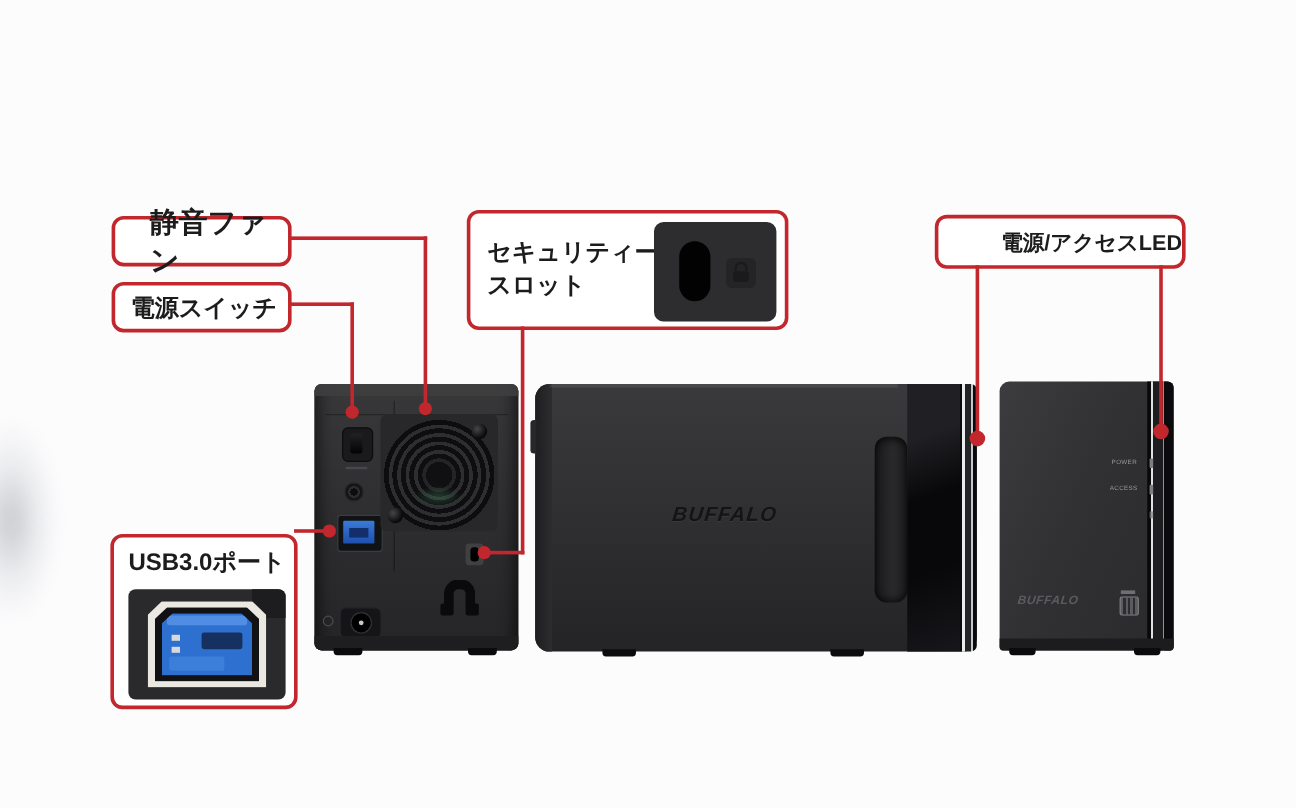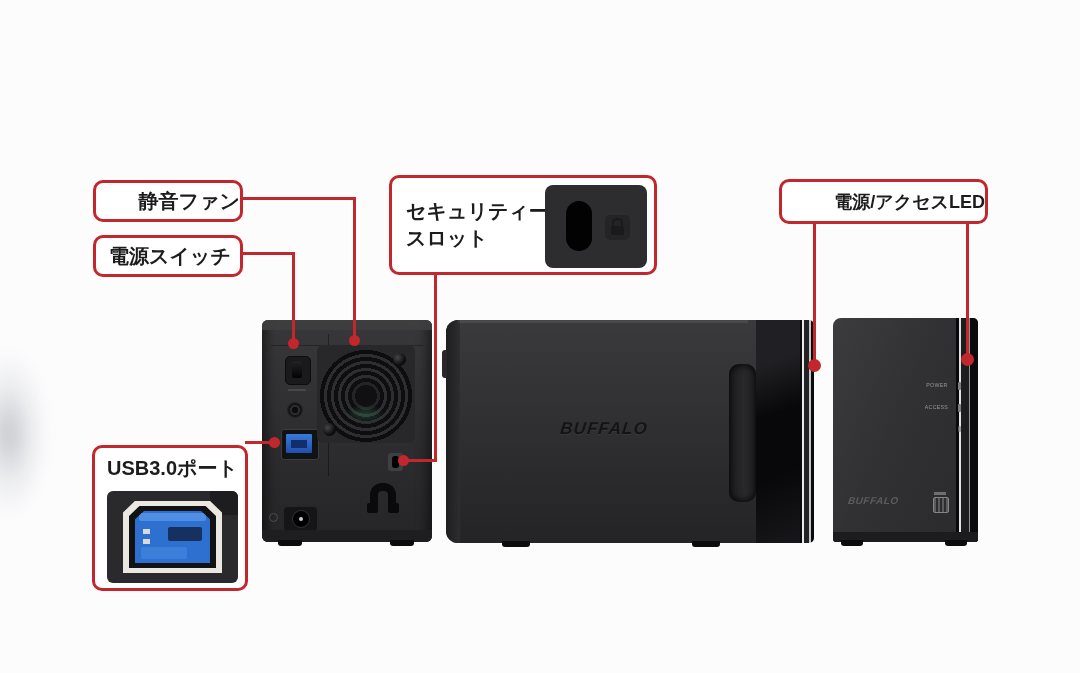--- a/index.html
+++ b/index.html
@@ -12,21 +12,21 @@
     background:#fcfcfd;
     font-family:"Liberation Sans","DejaVu Sans",sans-serif;
   }
   
   #left-blob{position:absolute;left:-32px;top:348px;width:82px;height:172px;border-radius:50%;
     background:radial-gradient(closest-side,rgba(165,168,175,.60),rgba(200,202,208,.25) 60%,transparent);
     filter:blur(6px);}
   
   .callout{position:absolute;background:#fff;border:3px solid var(--red);border-radius:10px;
     box-sizing:border-box;display:flex;align-items:center;color:#1c1c1c;font-weight:600;}
-  #callout-fan{left:93px;top:180px;width:150px;height:42px;padding-left:13px;font-size:20px;justify-content:flex-end;}
+  #callout-fan{left:93px;top:180px;width:150px;height:42px;padding-left:29px;font-size:24px;justify-content:flex-end;}
   #callout-power{left:93px;top:235px;width:150px;height:42px;padding-left:13px;font-size:20px;}
   #callout-security{left:389px;top:175px;width:268px;height:100px;padding-left:14px;font-size:20px;}
   #callout-security .sec-text{line-height:27px;}
   #callout-led{left:779px;top:179px;width:209px;height:45px;justify-content:flex-end;font-size:18px;}
   #callout-usb{left:92px;top:399px;width:156px;height:146px;display:block;padding:7px 0 0 12px;font-size:20px;margin-top:46px;}
   
   .line{position:absolute;background:var(--red);z-index:6;}
   .dot{position:absolute;width:11px;height:11px;border-radius:50%;background:var(--red);z-index:7;}
   #line-fan-h{left:240px;top:197px;width:116px;height:3px;}
   #line-fan-v{left:353px;top:197px;width:3px;height:141px;}

